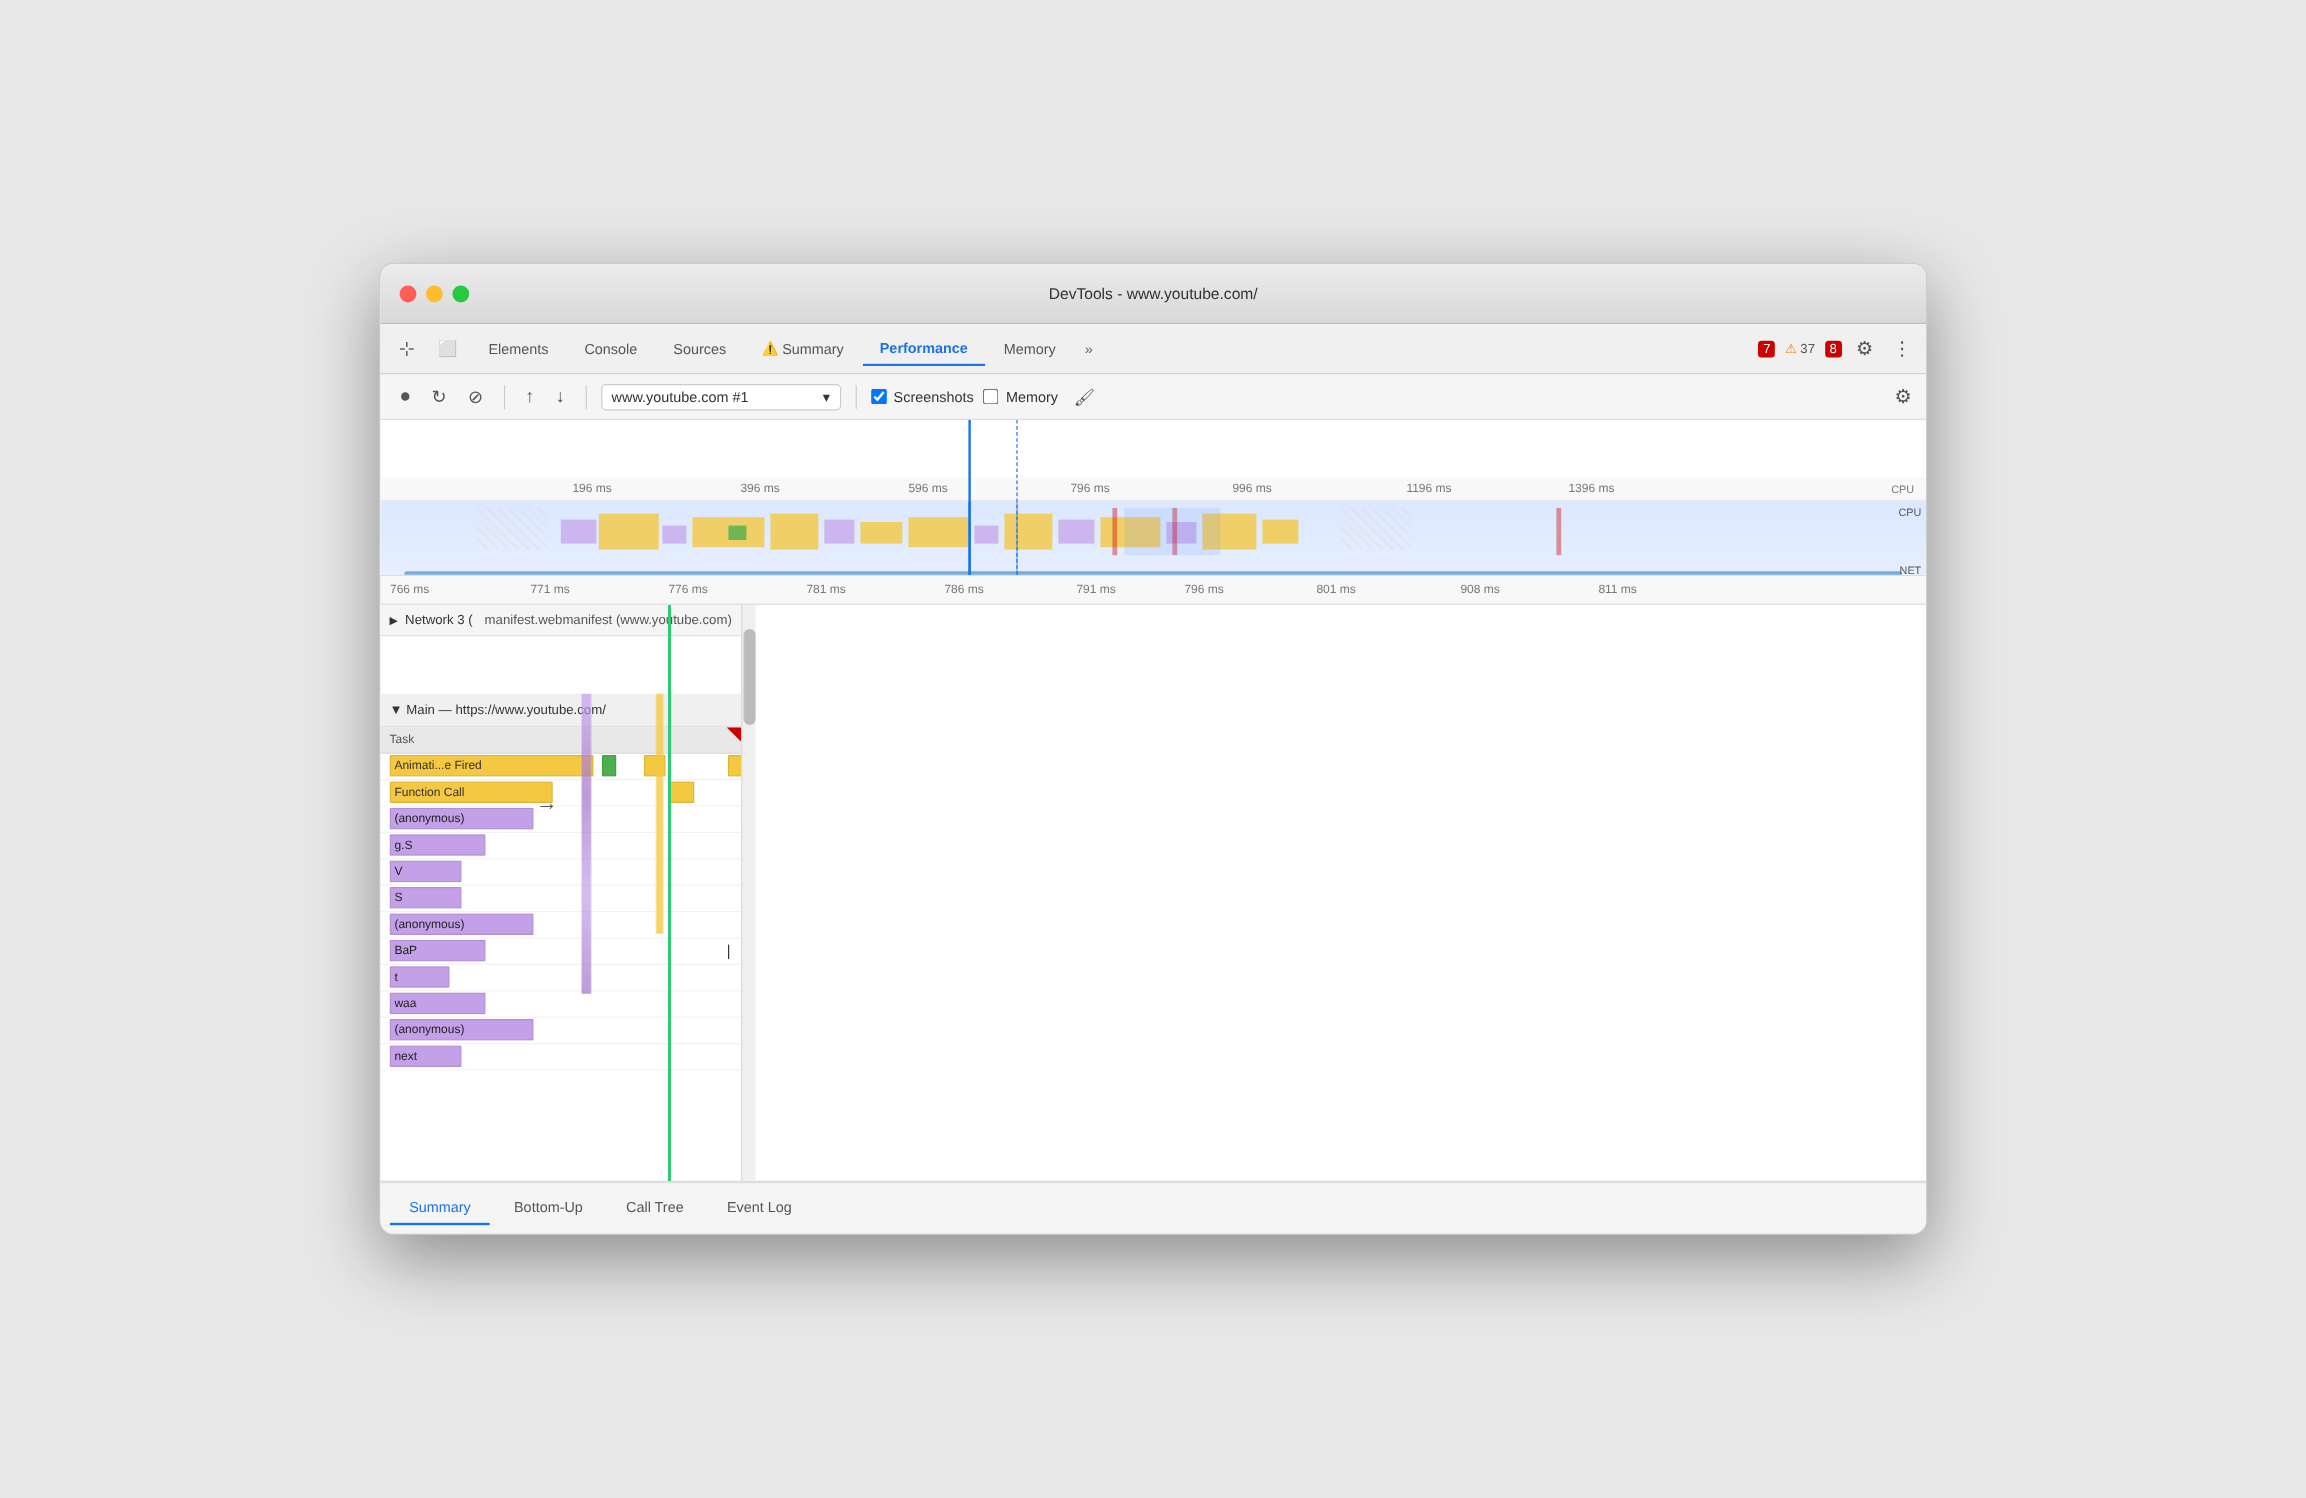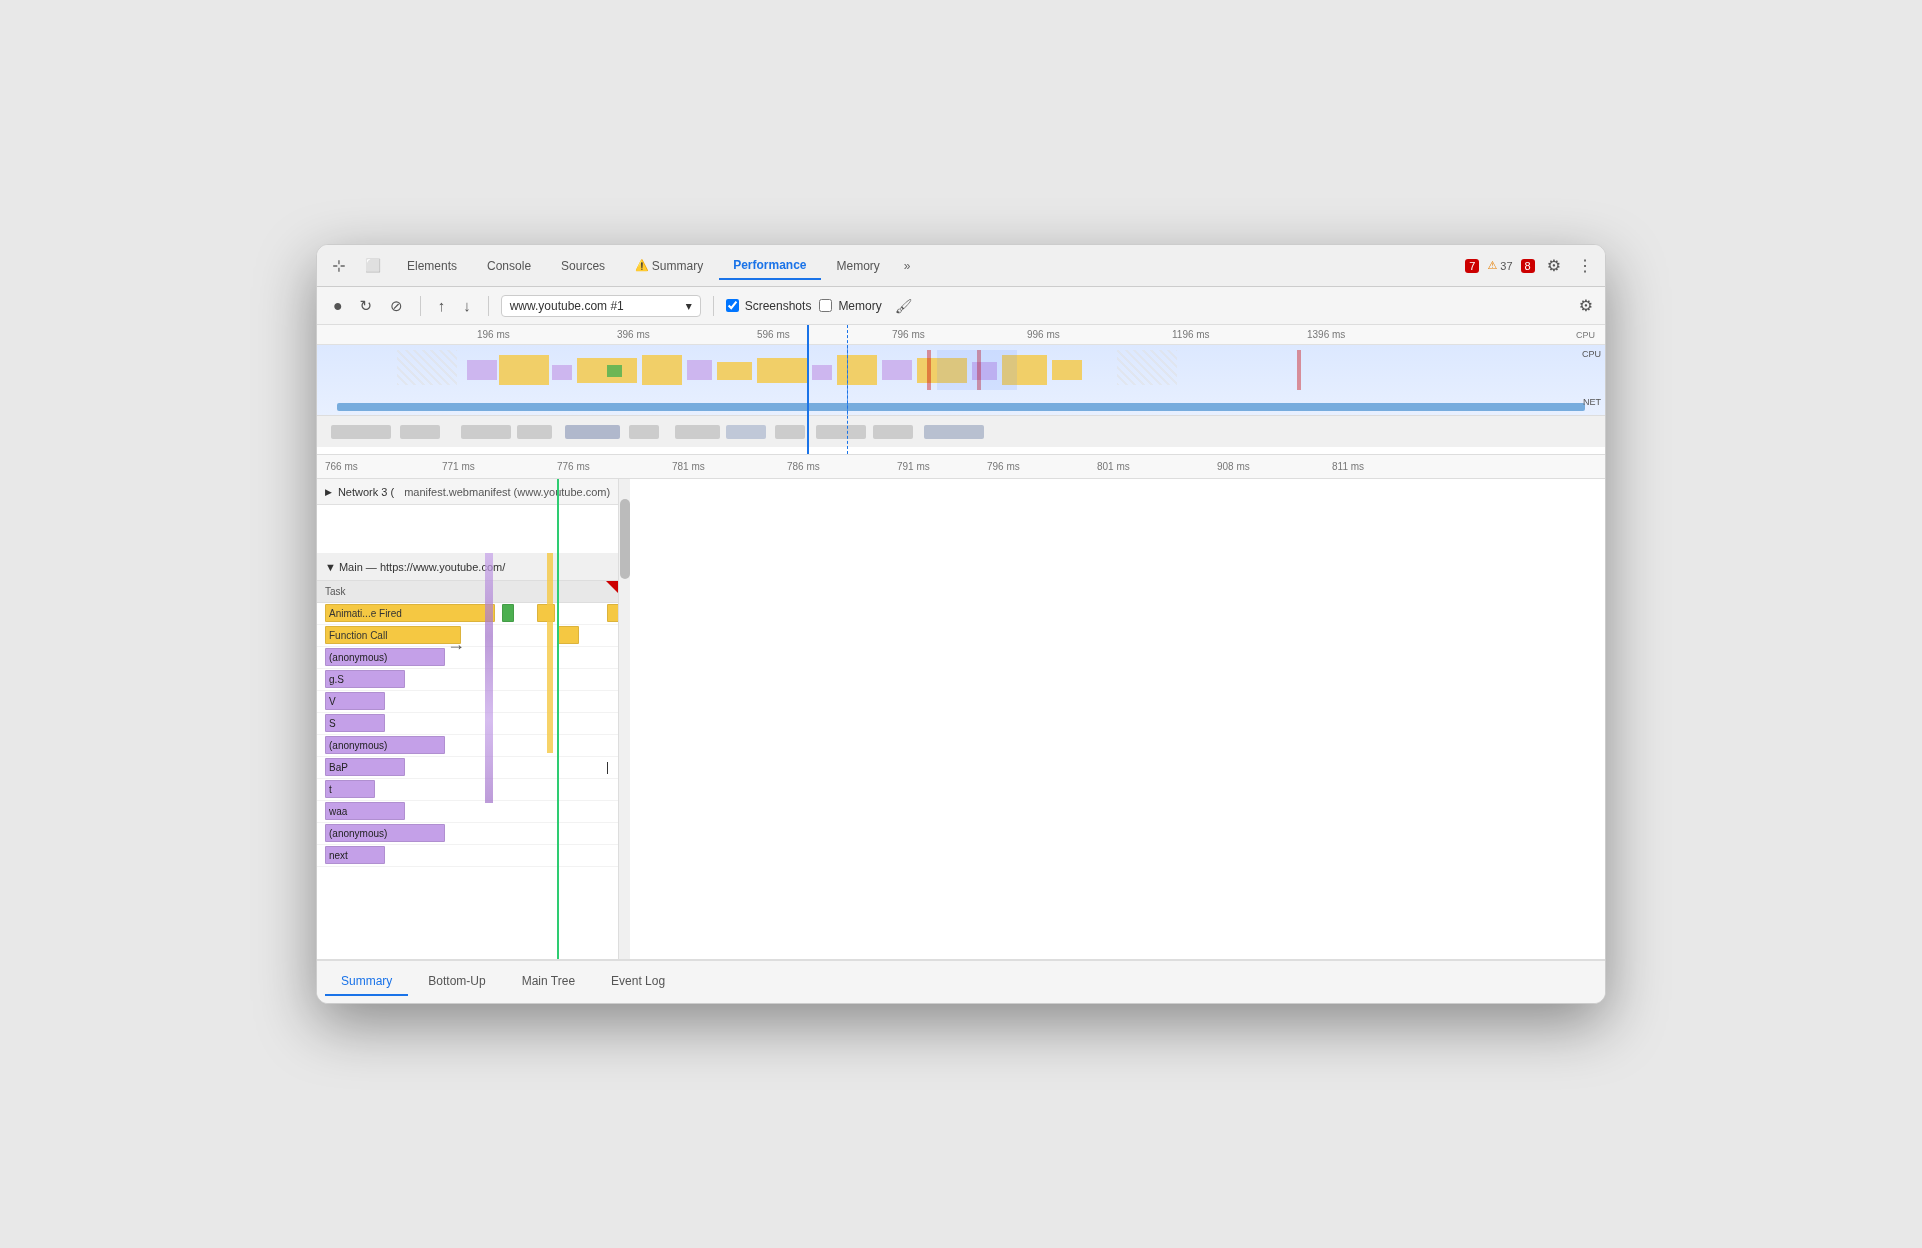--- a/index.html
+++ b/index.html
@@ -81,20 +81,21 @@
     .timeline-ruler {
       height: 20px;
       background: #f8f8f8;
       border-bottom: 1px solid #e0e0e0;
       display: flex;
       align-items: center;
       padding: 0 8px;
       font-size: 10px;
       color: #777;
       position: relative;
+      margin-top: 48px;
     }
 
     
     .zoom-ruler {
       background: #f8f8f8;
       border-bottom: 1px solid #ddd;
       height: 24px;
       display: flex;
       align-items: center;
       padding: 0 8px;
@@ -240,20 +241,28 @@
       position: relative;
       min-height: 500px;
     }
 
   </style>
 </head>
 <body>
 
 <div class="window">
 
+  <div class="title-bar">
+    <div class="title-bar-buttons">
+      <button class="tb-btn tb-close"></button>
+      <button class="tb-btn tb-min"></button>
+      <button class="tb-btn tb-max"></button>
+    </div>
+    <span class="title-bar-title">DevTools - www.youtube.com/</span>
+  </div>
 
   <div class="tab-bar">
     <div class="tab-bar-icon">⊹</div>
     <div class="tab-bar-icon" style="font-size:13px;">⬜</div>
     <div class="tab">Elements</div>
     <div class="tab">Console</div>
     <div class="tab">Sources</div>
     <div class="tab" style="display:flex;align-items:center;gap:3px;">
       <span style="color:#e67e00;font-size:11px;">⚠️</span>
       <span>Summary</span>
@@ -503,17 +512,17 @@
 
       <div class="scrollbar-right" style="position:sticky;right:0;flex:0 0 12px;">
         <div class="scrollbar-thumb" style="top:20px;height:80px;"></div>
       </div>
     </div>
   </div>
 
   <div class="bottom-tabs">
     <div class="bottom-tab active">Summary</div>
     <div class="bottom-tab">Bottom-Up</div>
-    <div class="bottom-tab">Main Tree</div>
+    <div class="bottom-tab">Call Tree</div>
     <div class="bottom-tab">Event Log</div>
   </div>
 
 </div>
 
 </body></html>

